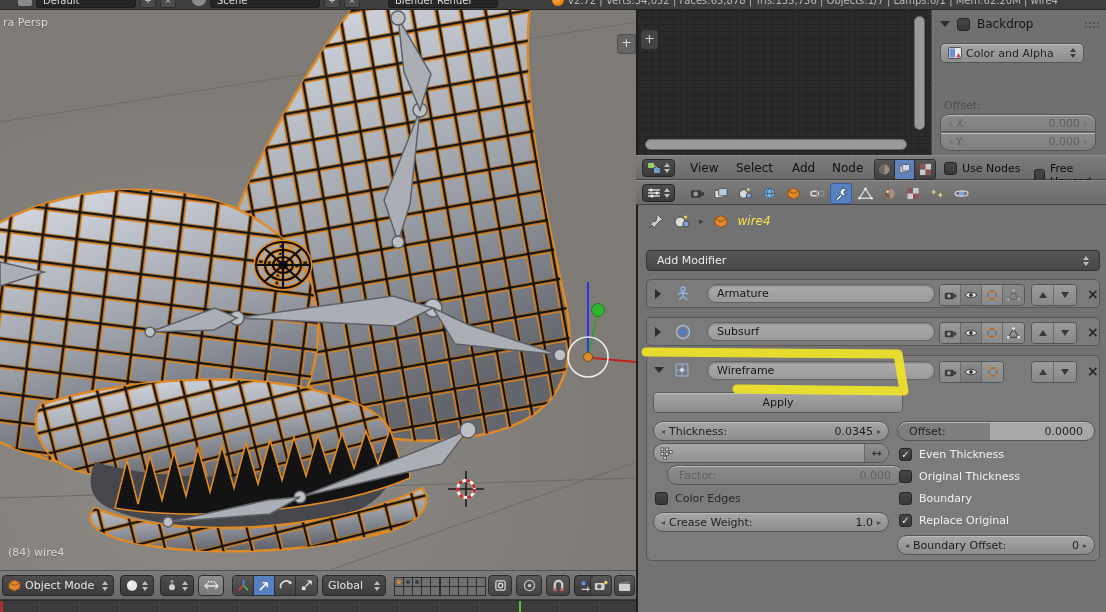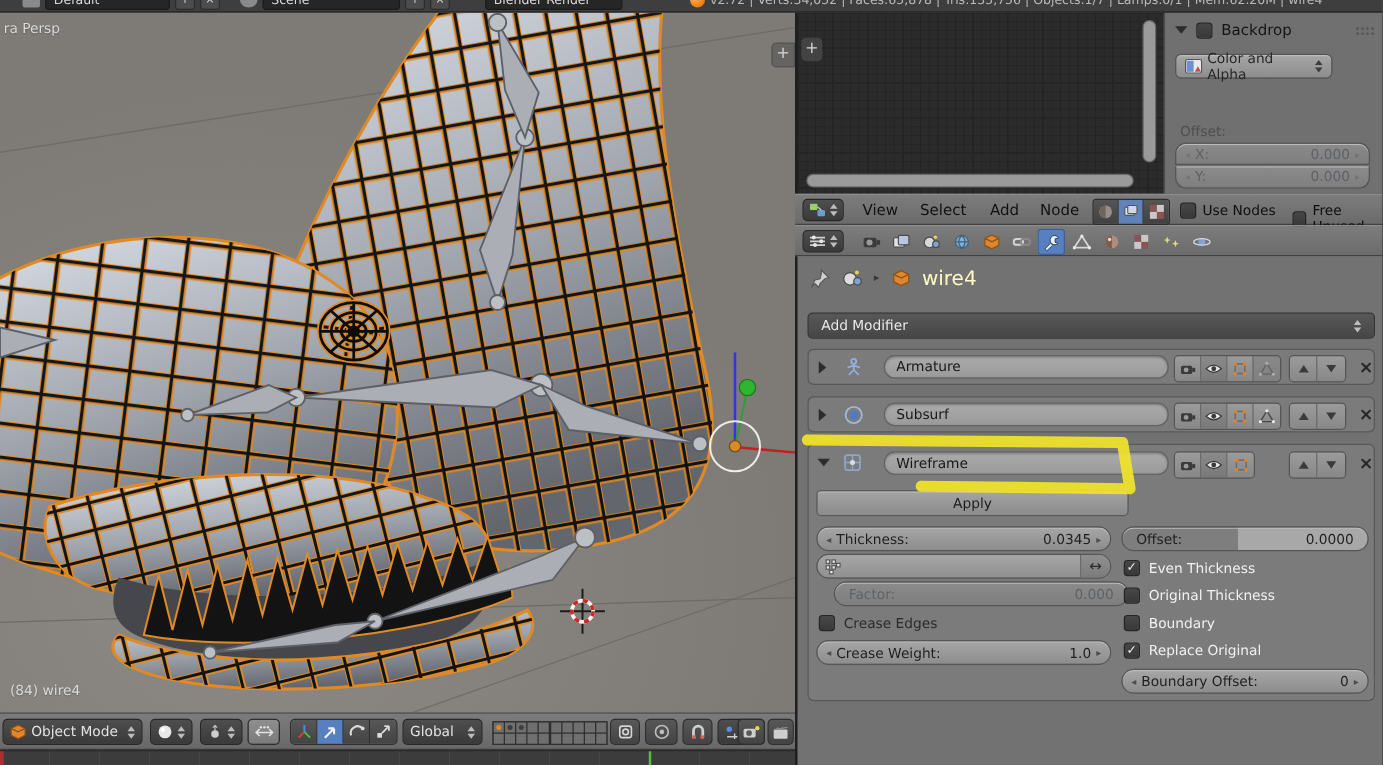--- a/index.html
+++ b/index.html
@@ -86,21 +86,21 @@
   .icongrp .ic.dim { opacity:.45; }
   .xbtn { position:absolute; color:#262626; font-weight:bold; font-size:14px; line-height:14px; }
   .bigbtn { position:absolute; height:21px; background:linear-gradient(#a4a4a4,#8b8b8b); border:1px solid #5c5c5c; border-radius:4px; box-shadow:inset 0 1px 0 #bdbdbd; color:#1b1b1b; display:flex; align-items:center; justify-content:center; font-size:11px; }
   .cbrow { position:absolute; display:flex; align-items:center; gap:7px; font-size:11px; }
   .cbrow .dark { color:#2a2a2a; }
   .cbrow .light { color:#f1f1f1; }
   .vgfield { position:absolute; height:20px; display:flex; border:1px solid #565656; border-radius:10px; overflow:hidden; background:linear-gradient(#a6a6a6,#909090); }
   .vgfield .body { flex:1; display:flex; align-items:center; padding:0 6px; }
   .vgfield .swap { width:24px; border-left:1px solid #6a6a6a; background:linear-gradient(#8f8f8f,#7c7c7c); display:flex; align-items:center; justify-content:center; color:#2c2c2c; font-size:12px; }
   .addmod { position:absolute; left:8px; width:454px; height:21px; background:linear-gradient(#585858,#464646); border:1px solid #333; border-radius:4px; color:#e9e9e9; display:flex; align-items:center; padding:0 10px; font-size:11px; }
-  .bc-text { color:#fef9c3; font-size:16px; }
+  .bc-text { color:#fde047; font-size:12px;font-style:italic; }
 
   svg { display:block; }
 </style>
 </head>
 <body>
 
 <div id="app">
 
   <div id="topbar" class="abs">
     <div class="row">
@@ -392,21 +392,21 @@
     <div class="scrollbar" style="left:7px; top:129px; width:262px; height:11px;"></div>
     <div class="scrollbar" style="left:276px; top:6px; width:11px; height:114px;"></div>
 
     <div id="backdrop-panel">
       <div class="bd-row" style="left:8px; top:7px; gap:7px;">
         <span class="caret"></span>
         <span class="cb"></span>
         <span style="color:#151515; font-size:12px;">Backdrop</span>
       </div>
       <div class="dragdots" style="position:absolute; right:8px; top:11px;"></div>
-      <div class="pill" style="left:8px; top:33px; width:126px; border-radius:5px;">
+      <div class="pill" style="left:8px; top:33px; width:144px; border-radius:5px;">
         <svg width="14" height="12" viewBox="0 0 14 12">
             <rect x="0.5" y="0.5" width="13" height="11" rx="1.5" fill="#e9e9e9" stroke="#555"></rect>
             <rect x="1.5" y="1.5" width="5.5" height="9" fill="#6f8fd0"></rect>
             <path d="M8,10.5 L10.5,6 L13,10.5 Z" fill="#c05050"></path>
           </svg>
         <span class="lab" style="color:#262626;">Color and Alpha</span>
         <span class="updn" style="margin-left:auto;">
             <i class="u" style="border-bottom-color:#3c3c3c;"></i>
             <i class="d" style="border-top-color:#3c3c3c;"></i>
           </span>
@@ -777,21 +777,21 @@
             </svg>
           </span>
         <span class="swap">↔</span>
       </div>
       <div class="pill muted" style="left:20px; top:109px; width:236px;">
         <span class="lab">Factor:</span>
         <span class="val">0.000</span>
       </div>
       <div class="cbrow" style="left:8px; top:136px;">
         <span class="cb"></span>
-        <span class="dark">Crease Edges</span>
+        <span class="dark">Color Edges</span>
       </div>
       <div class="pill" style="left:6px; top:156px; width:236px;">
         <span class="sarr">◂</span>
         <span class="lab">Crease Weight:</span>
         <span class="val">1.0</span>
         <span class="sarr">▸</span>
       </div>
 
       <div class="pill" style="left:250px; top:65px; width:198px; background:linear-gradient(90deg,#7e7e7e 0 47%,#a8a8a8 47%);">
         <span class="lab">Offset:</span>

